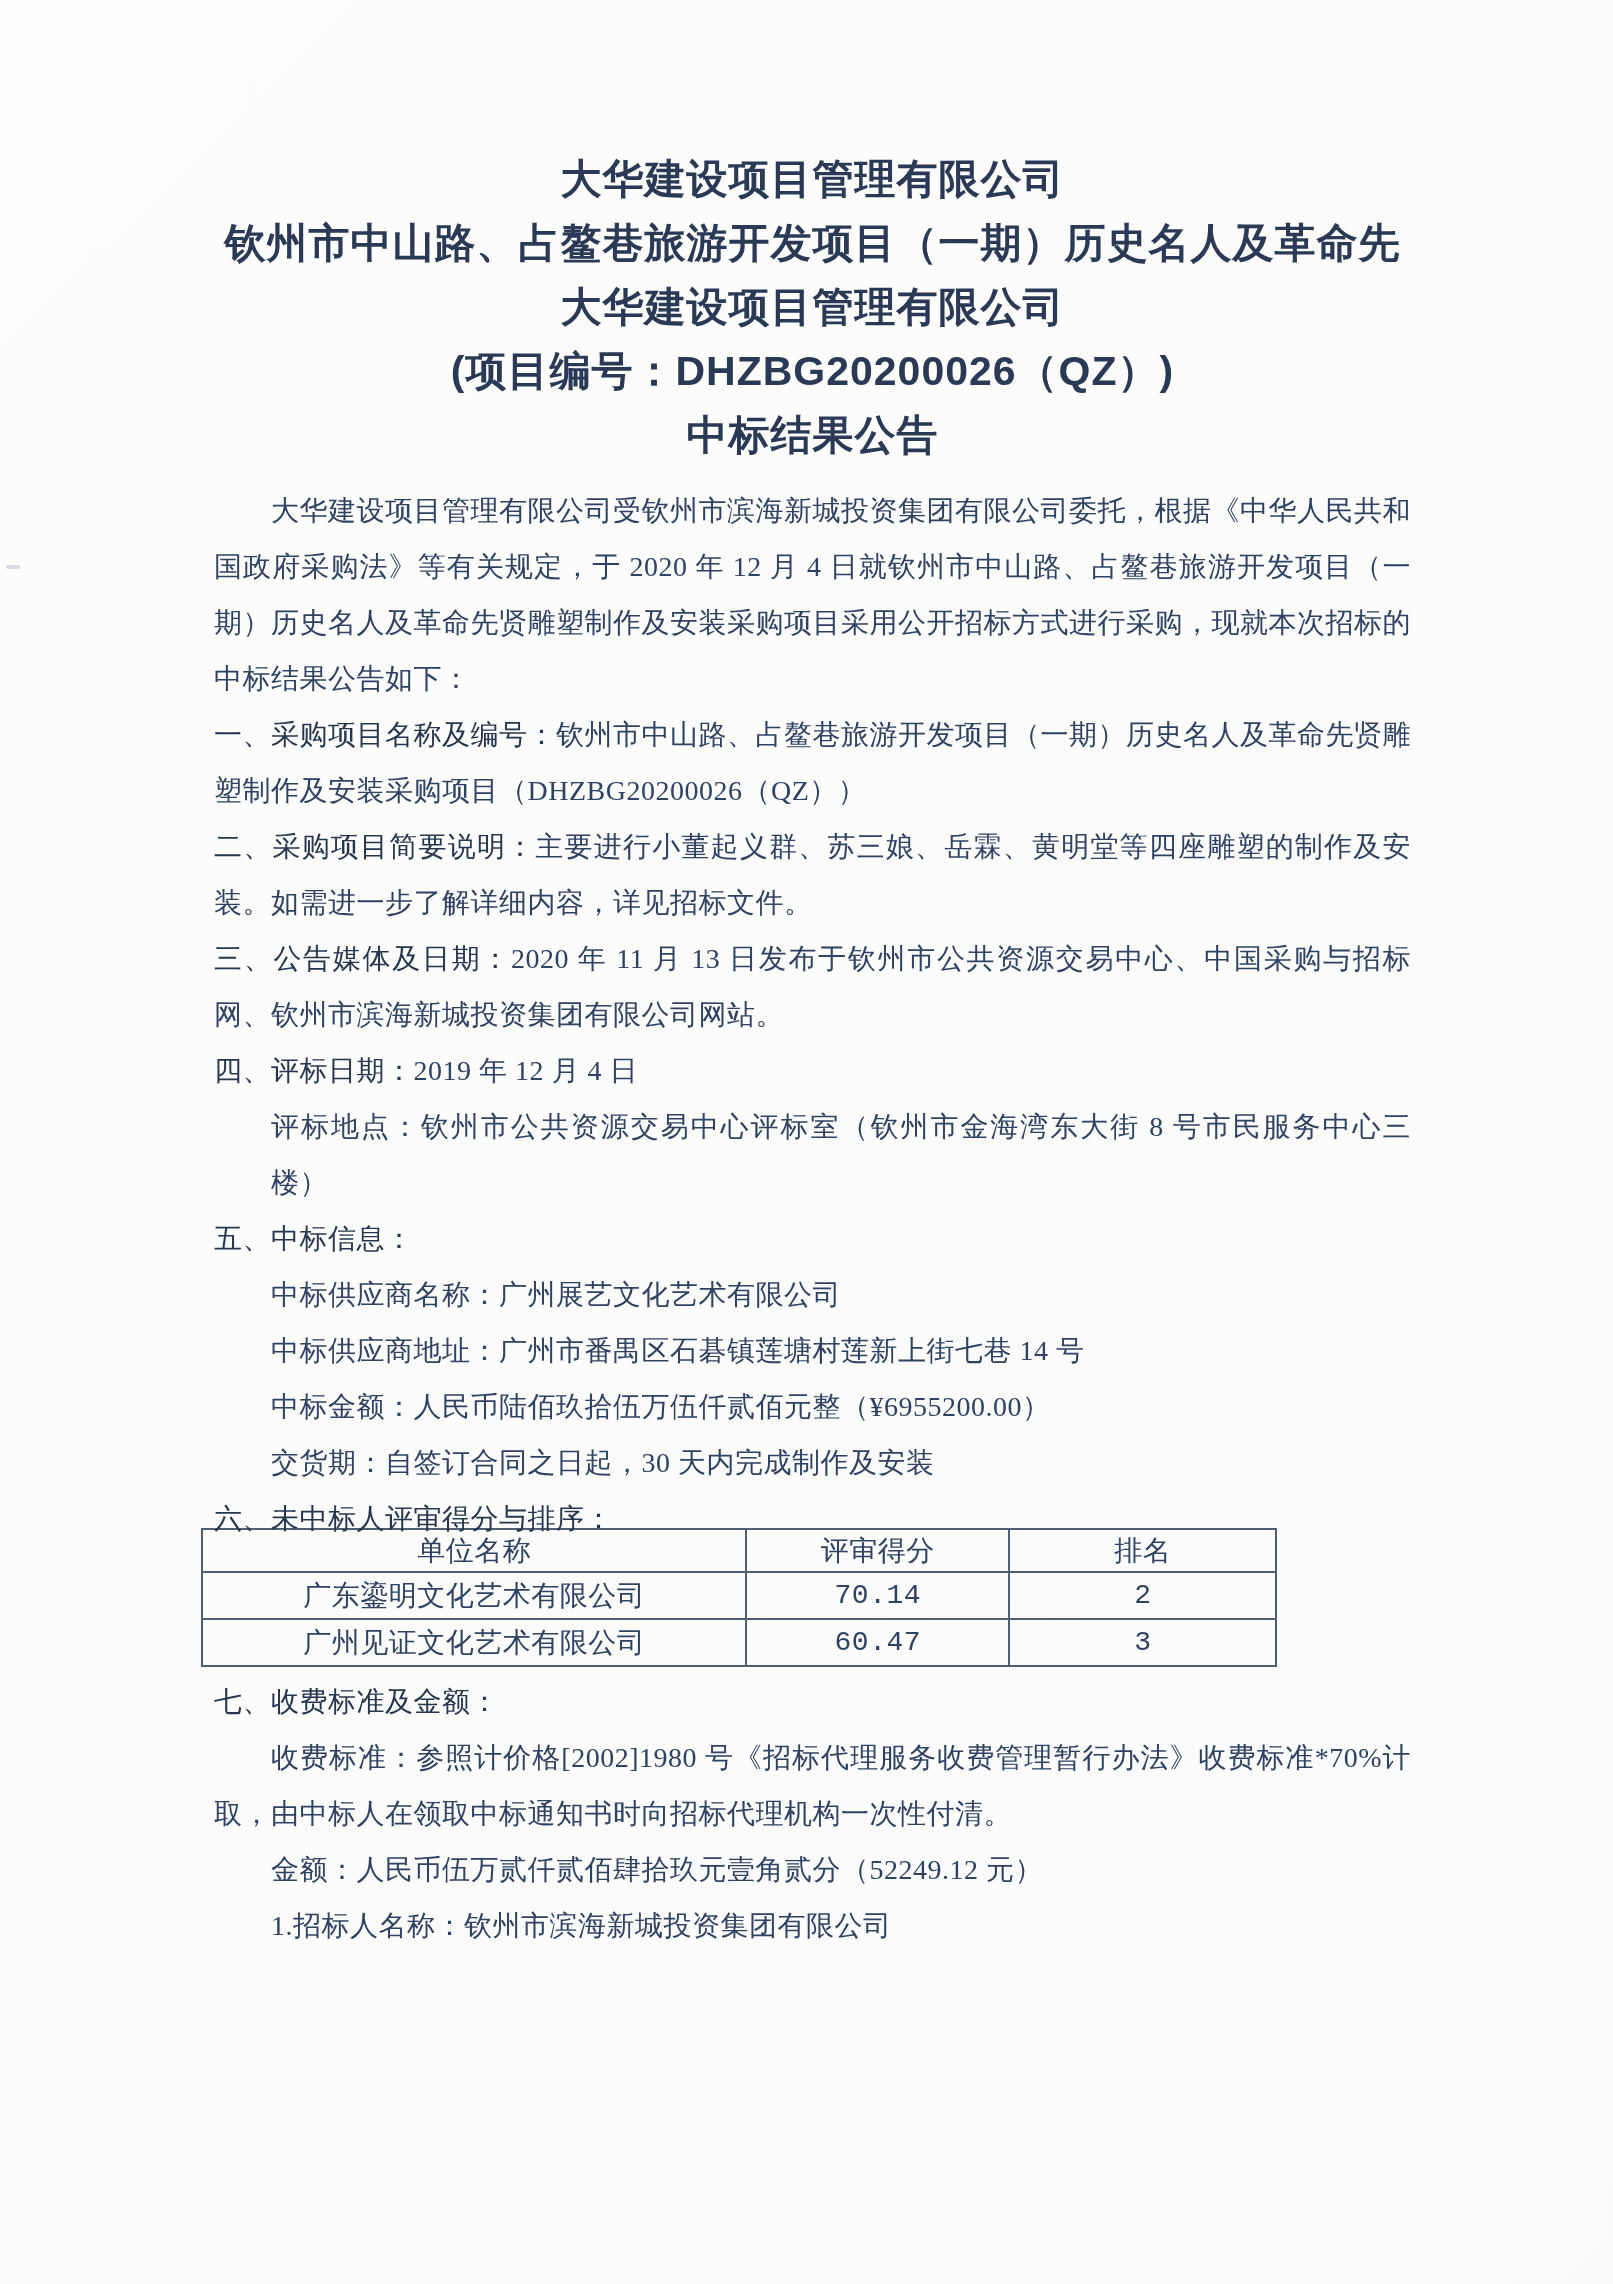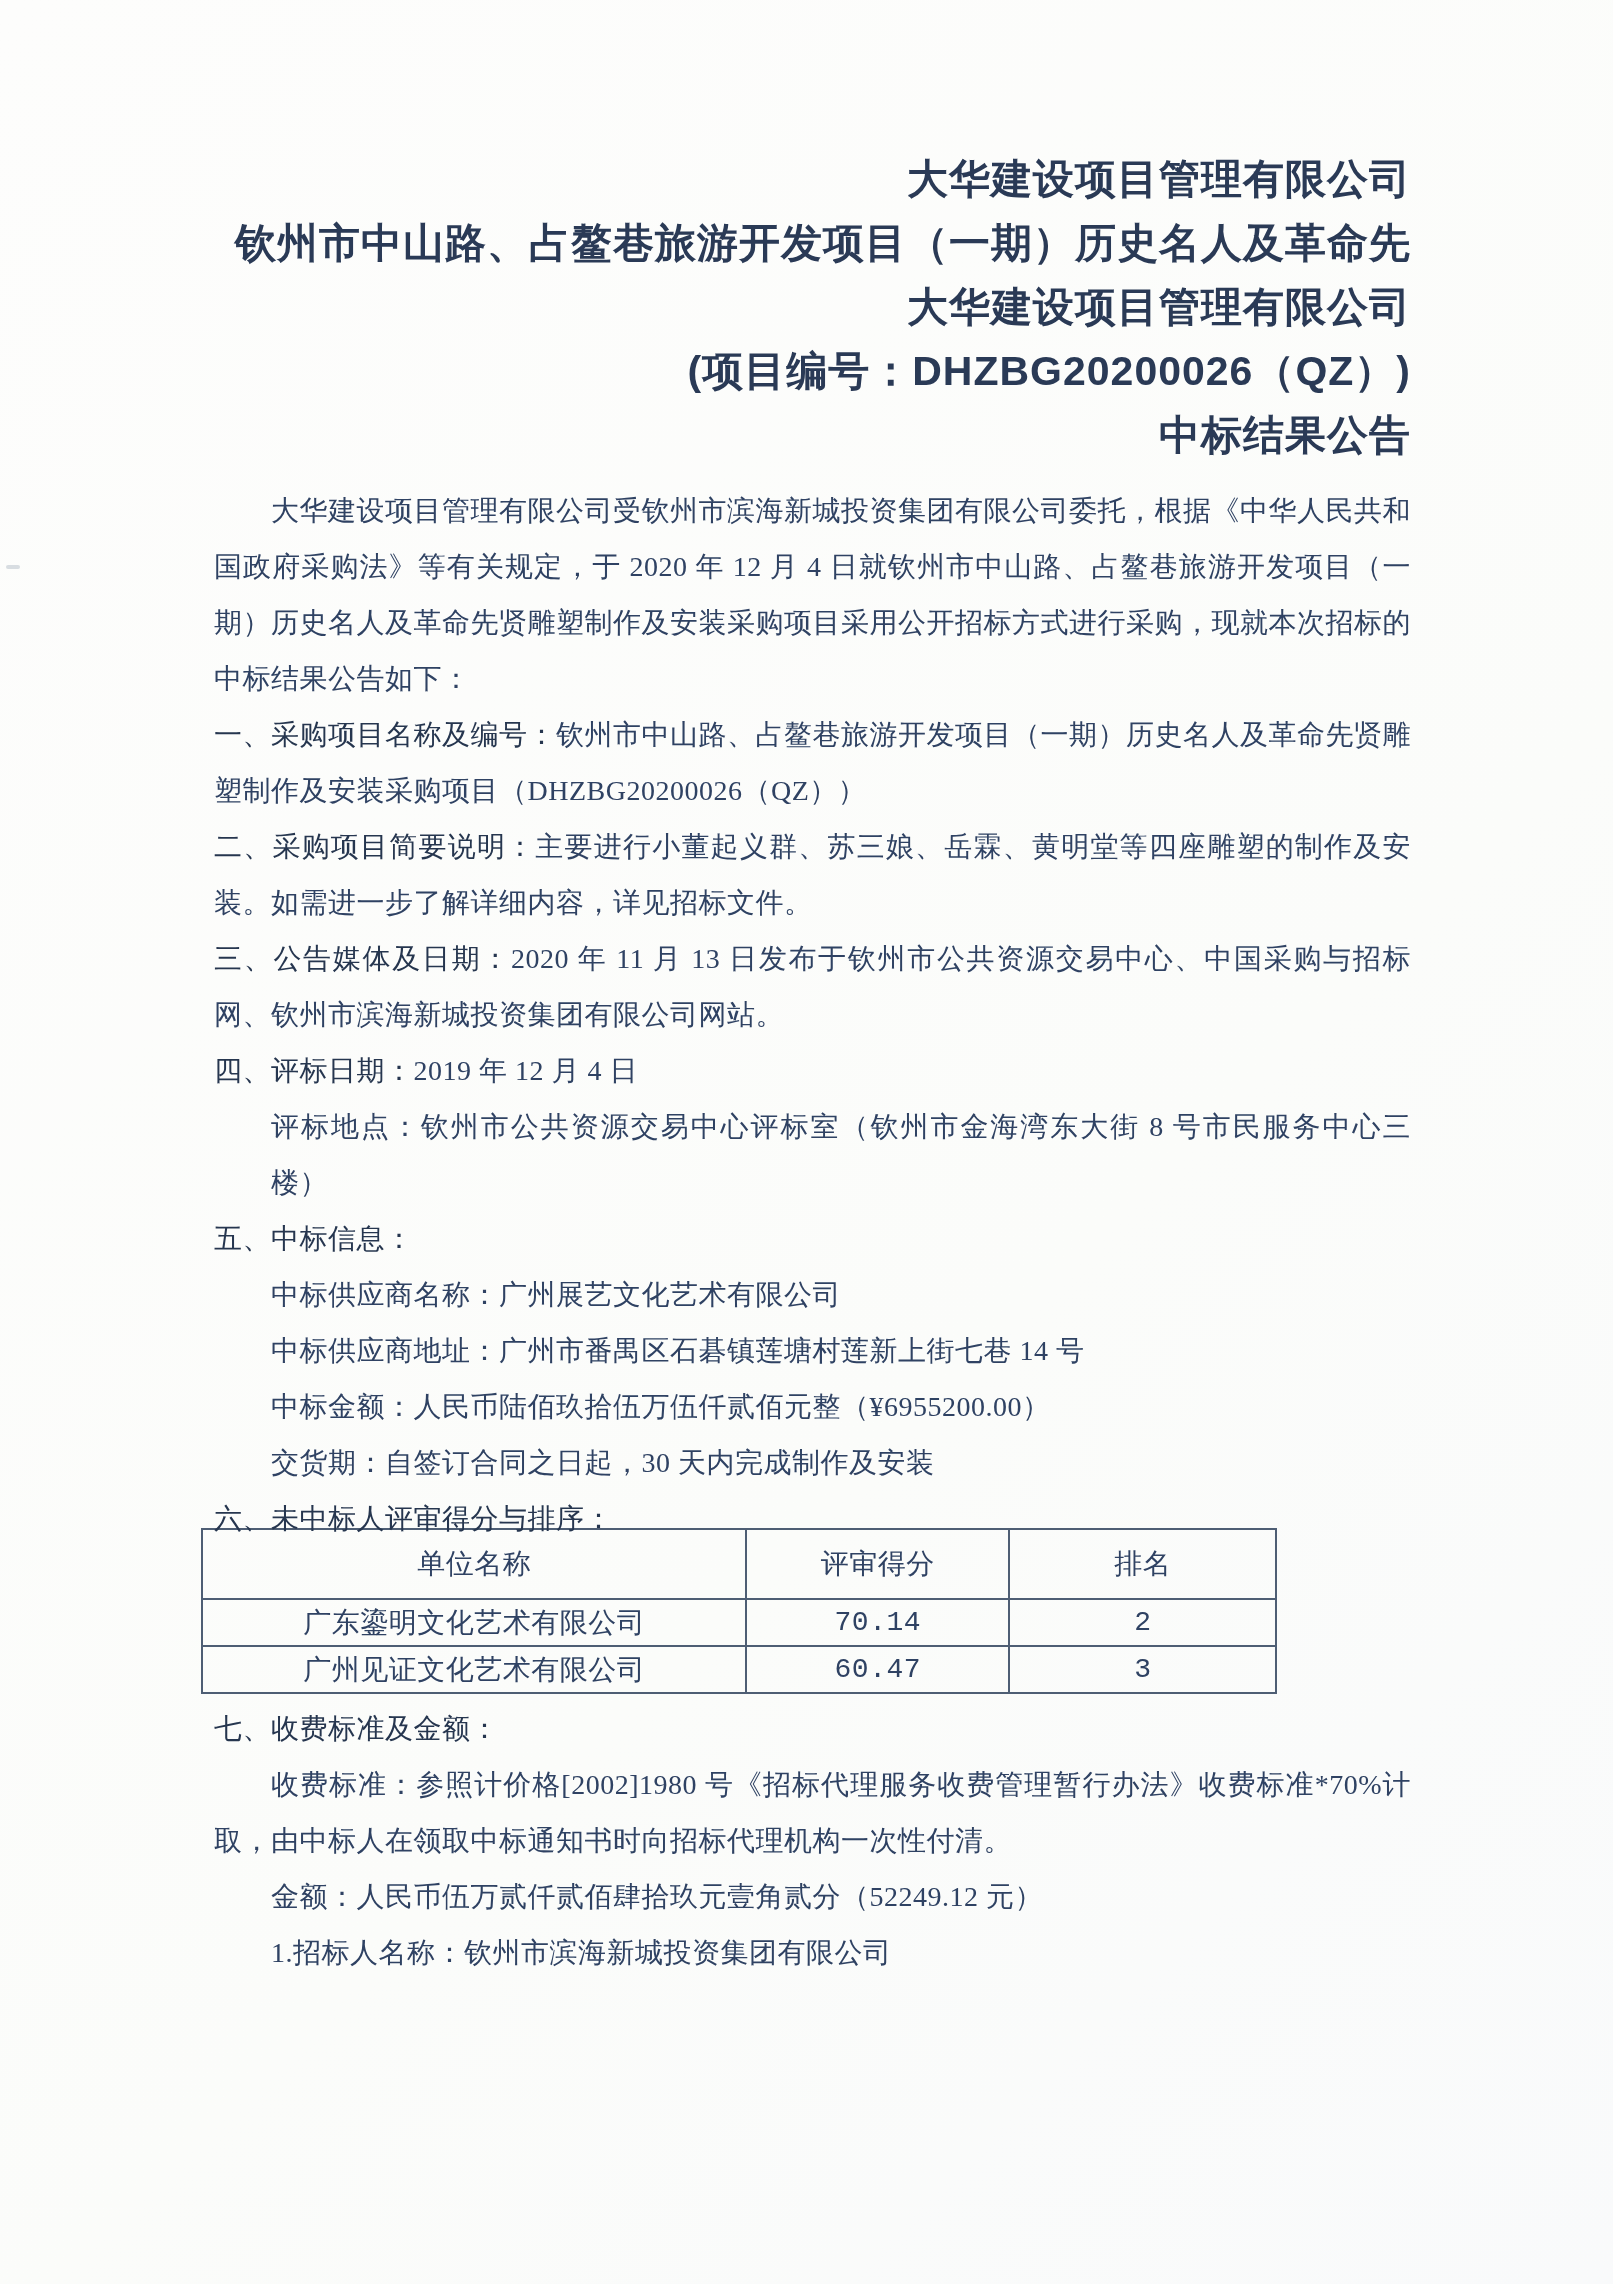--- a/index.html
+++ b/index.html
@@ -16,21 +16,21 @@
     color: #2f4263;
   }
   .content {
     padding: 147px 202px 0 214px;
   }
   .title-line {
     font-family: "Liberation Sans", "DejaVu Sans", sans-serif;
     font-weight: 700;
     font-size: 41px;
     line-height: 64px;
-    text-align: right;
+    text-align: center;
     color: #2a3a56;
     letter-spacing: 1px;
   }
   p {
     margin: 0;
     font-size: 28px;
     line-height: 56px;
     text-align: justify;
     letter-spacing: 0.5px;
     color: #2f4263;
@@ -53,21 +53,21 @@
   table.score th, table.score td {
     border: 2px solid #4e5e74;
     font-size: 28px;
     font-weight: normal;
     text-align: center;
     vertical-align: middle;
     padding: 0;
     color: #2f4263;
     letter-spacing: 0.5px;
   }
-  table.score tr.hdr  { height: 70px; }
+  table.score tr.hdr  { height: 43px; }
   table.score tr.data { height: 47px; font-family: Liberation Mono, monospace; }
   .after-tbl { margin-top: 6.9px; }
   
   .speck {
     position: absolute;
     background: #b9c2cc;
     border-radius: 2px;
   }
 </style>
 </head>

